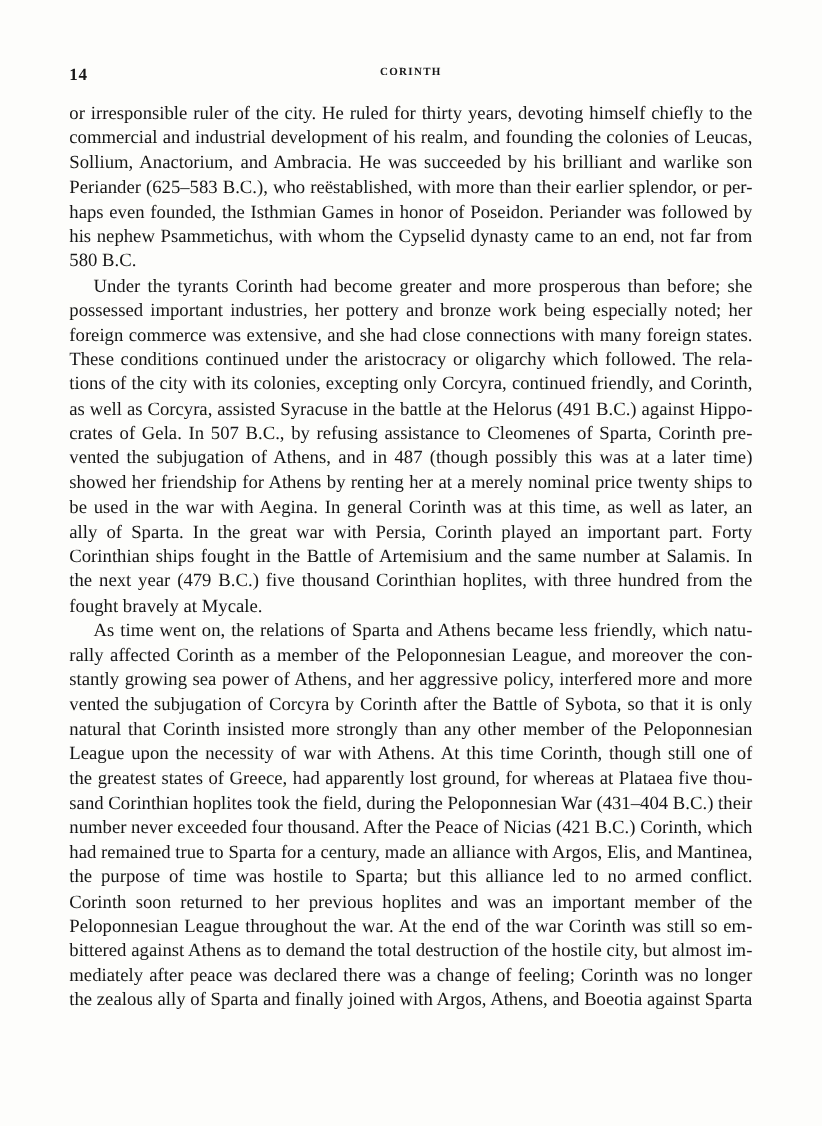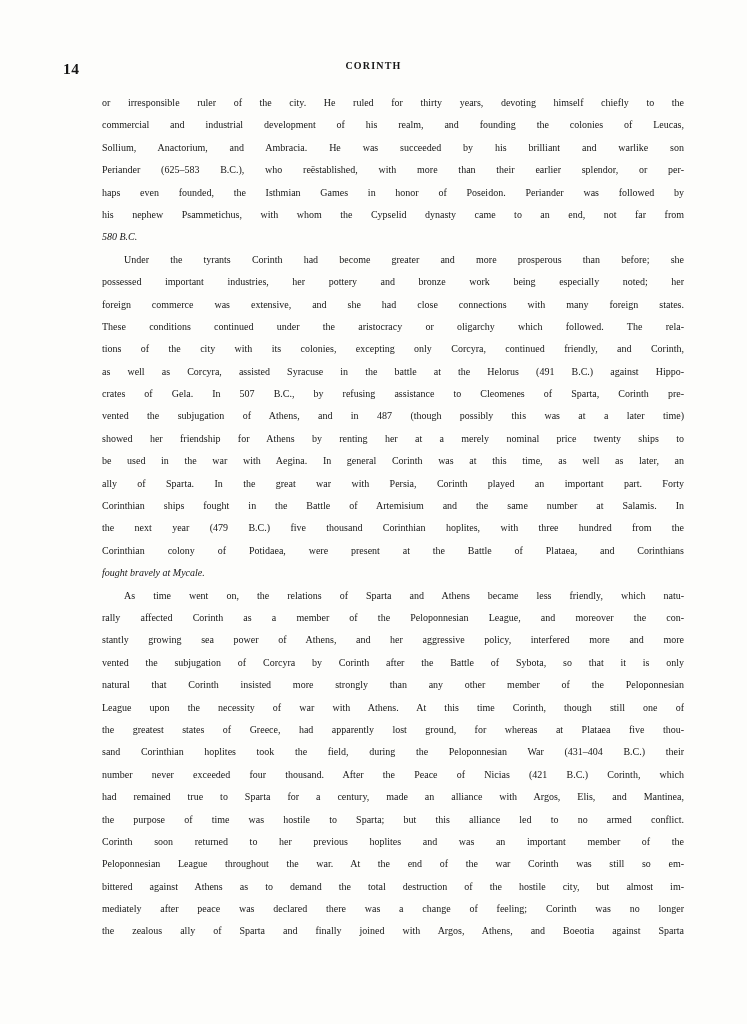--- a/index.html
+++ b/index.html
@@ -44,35 +44,33 @@
   .text-block {
     position: absolute;
     left: 63px;
     top: 92px;
     width: 621px;
   }
   .paragraph {
     margin: 0;
   }
   .line {
-    font-size: 10px;
+    font-size: 17px;
     line-height: 22.4px;
     height: 22.4px;
     text-align: justify;
     text-align-last: justify;
     white-space: normal;
     overflow: hidden;
-    margin-left: 39px;
   }
   .line.indent {
     padding-left: 22px;
   }
   .line.lastline {
     text-align-last: left;
-    font-style: italic;
   }
 </style>
 </head>
 <body>
 
 <div class="page">
   <header class="running-head">
     <span class="page-number">14</span>
     <span class="running-title">CORINTH</span>
   </header>
@@ -95,21 +93,20 @@
         <div class="line">These conditions continued under the aristocracy or oligarchy which followed. The rela-</div>
         <div class="line">tions of the city with its colonies, excepting only Corcyra, continued friendly, and Corinth,</div>
         <div class="line">as well as Corcyra, assisted Syracuse in the battle at the Helorus (491 B.C.) against Hippo-</div>
         <div class="line">crates of Gela. In 507 B.C., by refusing assistance to Cleomenes of Sparta, Corinth pre-</div>
         <div class="line">vented the subjugation of Athens, and in 487 (though possibly this was at a later time)</div>
         <div class="line">showed her friendship for Athens by renting her at a merely nominal price twenty ships to</div>
         <div class="line">be used in the war with Aegina. In general Corinth was at this time, as well as later, an</div>
         <div class="line">ally of Sparta. In the great war with Persia, Corinth played an important part. Forty</div>
         <div class="line">Corinthian ships fought in the Battle of Artemisium and the same number at Salamis. In</div>
         <div class="line">the next year (479 B.C.) five thousand Corinthian hoplites, with three hundred from the</div>
-        <div class="line">Corinthian colony of Potidaea, were present at the Battle of Plataea, and Corinthians</div>
         <div class="line lastline">fought bravely at Mycale.</div>
       </div>
       <div class="paragraph">
         <div class="line indent">As time went on, the relations of Sparta and Athens became less friendly, which natu-</div>
         <div class="line">rally affected Corinth as a member of the Peloponnesian League, and moreover the con-</div>
         <div class="line">stantly growing sea power of Athens, and her aggressive policy, interfered more and more</div>
         <div class="line">vented the subjugation of Corcyra by Corinth after the Battle of Sybota, so that it is only</div>
         <div class="line">natural that Corinth insisted more strongly than any other member of the Peloponnesian</div>
         <div class="line">League upon the necessity of war with Athens. At this time Corinth, though still one of</div>
         <div class="line">the greatest states of Greece, had apparently lost ground, for whereas at Plataea five thou-</div>

